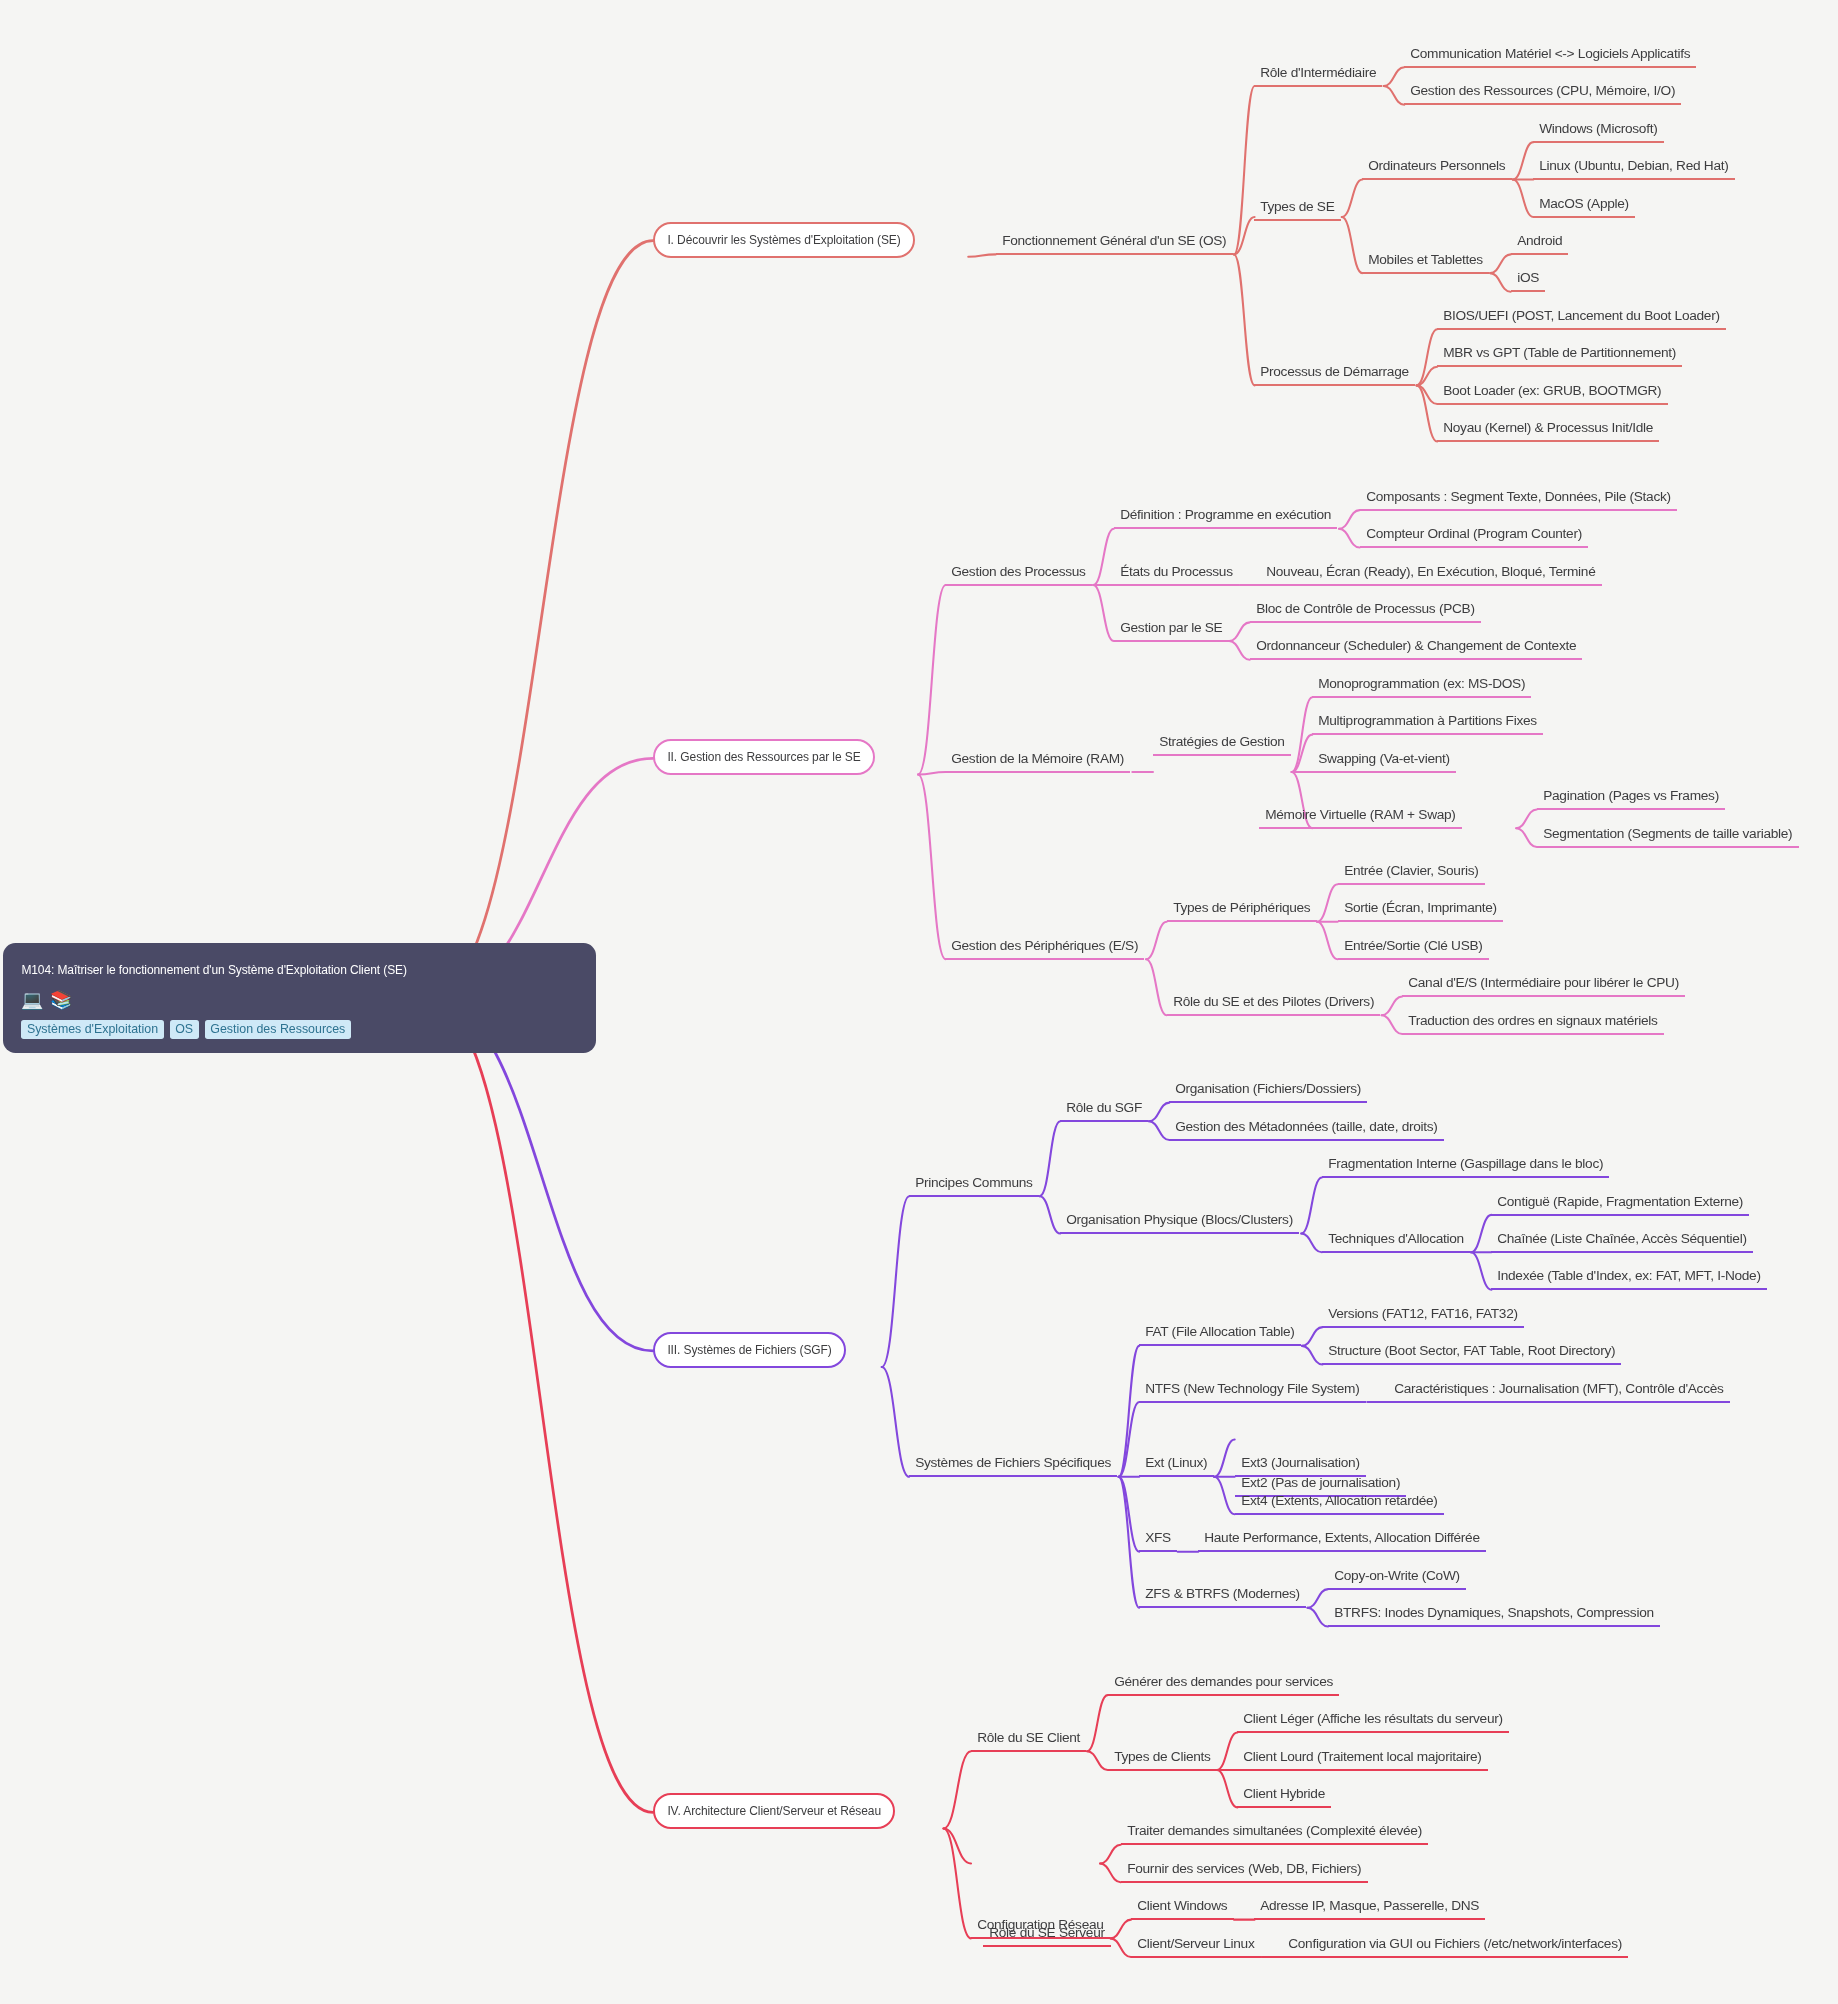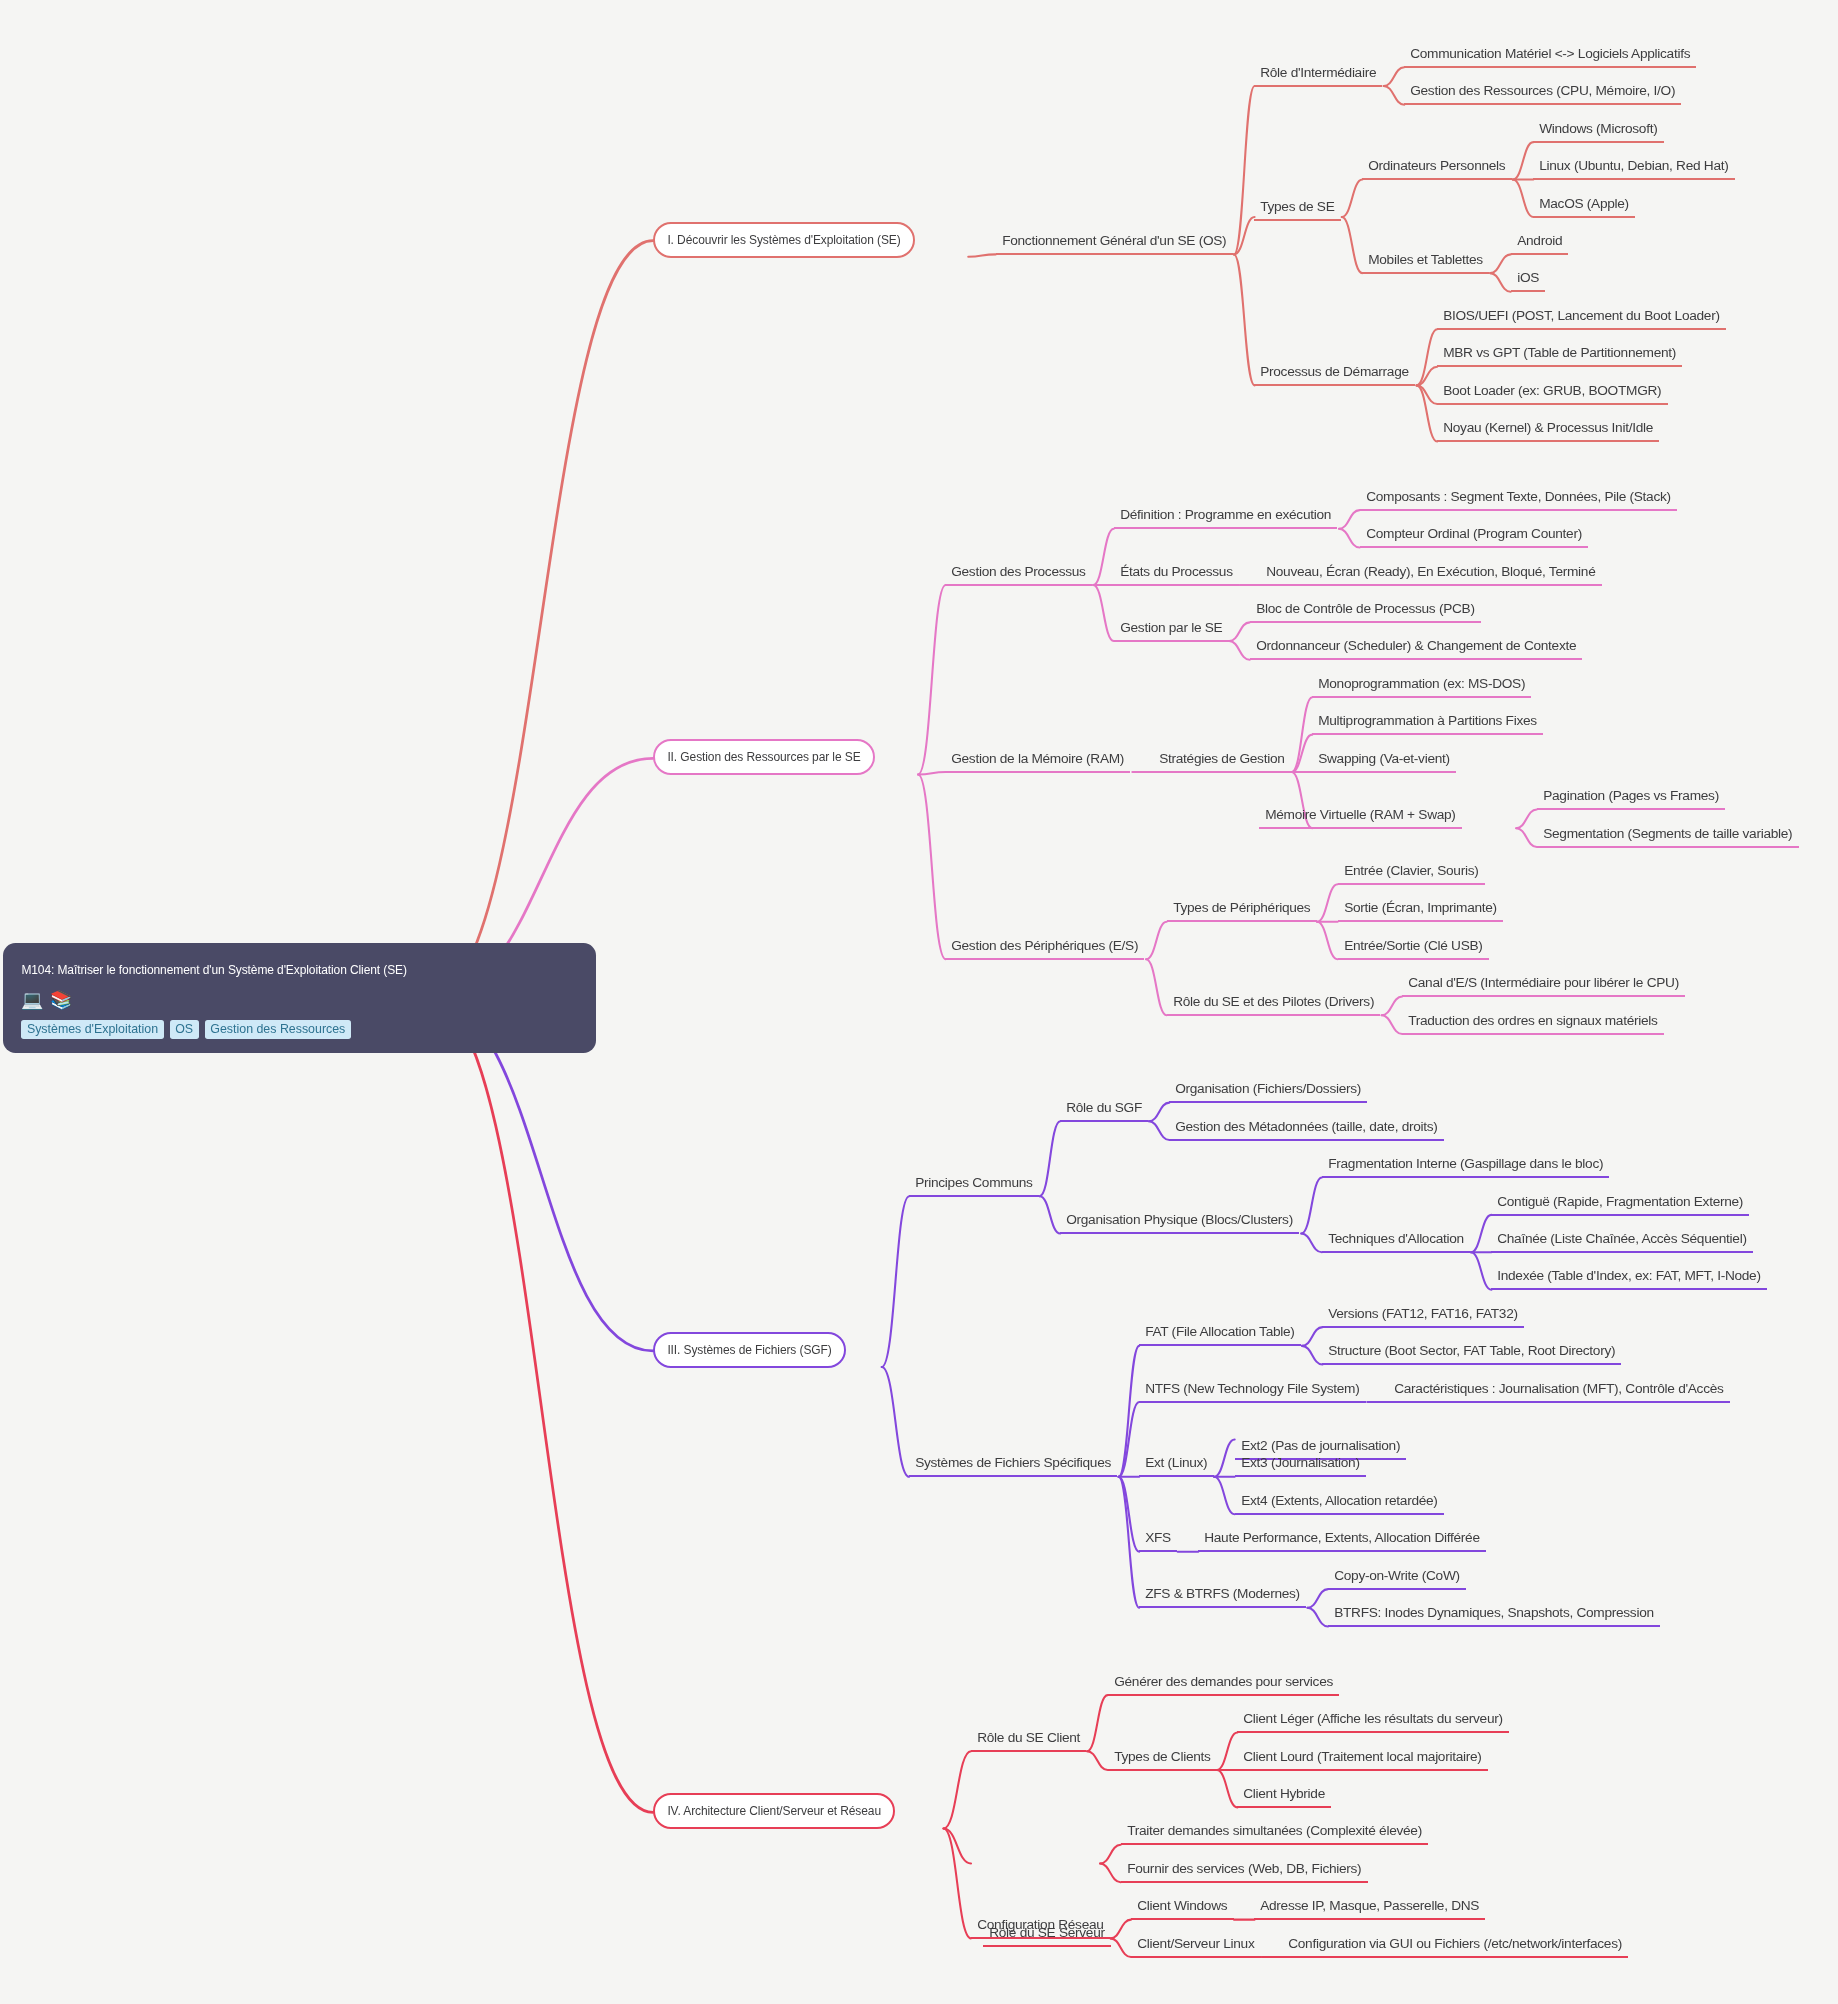--- a/index.html
+++ b/index.html
@@ -180,21 +180,21 @@
     <div class="node plain" style="border-color: rgb(229, 119, 198); left: 945px; top: 563px;">Gestion des Processus</div>
     <div class="node plain" style="border-color: rgb(229, 119, 198); left: 1114px; top: 506px;">Définition : Programme en exécution</div>
     <div class="node plain" style="border-color: rgb(229, 119, 198); left: 1360px; top: 488px;">Composants : Segment Texte, Données, Pile (Stack)</div>
     <div class="node plain" style="border-color: rgb(229, 119, 198); left: 1360px; top: 525px;">Compteur Ordinal (Program Counter)</div>
     <div class="node plain" style="border-color: rgb(229, 119, 198); left: 1114px; top: 563px;">États du Processus</div>
     <div class="node plain" style="border-color: rgb(229, 119, 198); left: 1260px; top: 563px;">Nouveau, Écran (Ready), En Exécution, Bloqué, Terminé</div>
     <div class="node plain" style="border-color: rgb(229, 119, 198); left: 1114px; top: 619px;">Gestion par le SE</div>
     <div class="node plain" style="border-color: rgb(229, 119, 198); left: 1250px; top: 600px;">Bloc de Contrôle de Processus (PCB)</div>
     <div class="node plain" style="border-color: rgb(229, 119, 198); left: 1250px; top: 637px;">Ordonnanceur (Scheduler) &amp; Changement de Contexte</div>
     <div class="node plain" style="border-color: rgb(229, 119, 198); left: 945px; top: 750px;">Gestion de la Mémoire (RAM)</div>
-    <div class="node plain" style="border-color: rgb(229, 119, 198); left: 1153px; top: 750px;">Stratégies de Gestion</div>
+    <div class="node plain" style="border-color: rgb(229, 119, 198); left: 1153px; top: 733px;">Stratégies de Gestion</div>
     <div class="node plain" style="border-color: rgb(229, 119, 198); left: 1312px; top: 675px;">Monoprogrammation (ex: MS-DOS)</div>
     <div class="node plain" style="border-color: rgb(229, 119, 198); left: 1312px; top: 712px;">Multiprogrammation à Partitions Fixes</div>
     <div class="node plain" style="border-color: rgb(229, 119, 198); left: 1312px; top: 750px;">Swapping (Va-et-vient)</div>
     <div class="node plain" style="border-color: rgb(229, 119, 198); left: 1259px; top: 806px;">Mémoire Virtuelle (RAM + Swap)</div>
     <div class="node plain" style="border-color: rgb(229, 119, 198); left: 1537px; top: 787px;">Pagination (Pages vs Frames)</div>
     <div class="node plain" style="border-color: rgb(229, 119, 198); left: 1537px; top: 825px;">Segmentation (Segments de taille variable)</div>
     <div class="node plain" style="border-color: rgb(229, 119, 198); left: 945px; top: 937px;">Gestion des Périphériques (E/S)</div>
     <div class="node plain" style="border-color: rgb(229, 119, 198); left: 1167px; top: 899px;">Types de Périphériques</div>
     <div class="node plain" style="border-color: rgb(229, 119, 198); left: 1338px; top: 862px;">Entrée (Clavier, Souris)</div>
     <div class="node plain" style="border-color: rgb(229, 119, 198); left: 1338px; top: 899px;">Sortie (Écran, Imprimante)</div>
@@ -213,21 +213,21 @@
     <div class="node plain" style="border-color: rgb(131, 71, 221); left: 1491px; top: 1193px;">Contiguë (Rapide, Fragmentation Externe)</div>
     <div class="node plain" style="border-color: rgb(131, 71, 221); left: 1491px; top: 1230px;">Chaînée (Liste Chaînée, Accès Séquentiel)</div>
     <div class="node plain" style="border-color: rgb(131, 71, 221); left: 1491px; top: 1267px;">Indexée (Table d'Index, ex: FAT, MFT, I-Node)</div>
     <div class="node plain" style="border-color: rgb(131, 71, 221); left: 909px; top: 1454px;">Systèmes de Fichiers Spécifiques</div>
     <div class="node plain" style="border-color: rgb(131, 71, 221); left: 1139px; top: 1323px;">FAT (File Allocation Table)</div>
     <div class="node plain" style="border-color: rgb(131, 71, 221); left: 1322px; top: 1305px;">Versions (FAT12, FAT16, FAT32)</div>
     <div class="node plain" style="border-color: rgb(131, 71, 221); left: 1322px; top: 1342px;">Structure (Boot Sector, FAT Table, Root Directory)</div>
     <div class="node plain" style="border-color: rgb(131, 71, 221); left: 1139px; top: 1380px;">NTFS (New Technology File System)</div>
     <div class="node plain" style="border-color: rgb(131, 71, 221); left: 1388px; top: 1380px;">Caractéristiques : Journalisation (MFT), Contrôle d'Accès</div>
     <div class="node plain" style="border-color: rgb(131, 71, 221); left: 1139px; top: 1454px;">Ext (Linux)</div>
-    <div class="node plain" style="border-color: rgb(131, 71, 221); left: 1235px; top: 1437px;">Ext2 (Pas de journalisation)</div>
+    <div class="node plain" style="border-color: rgb(131, 71, 221); left: 1235px; top: 1474px;">Ext2 (Pas de journalisation)</div>
     <div class="node plain" style="border-color: rgb(131, 71, 221); left: 1235px; top: 1454px;">Ext3 (Journalisation)</div>
     <div class="node plain" style="border-color: rgb(131, 71, 221); left: 1235px; top: 1492px;">Ext4 (Extents, Allocation retardée)</div>
     <div class="node plain" style="border-color: rgb(131, 71, 221); left: 1139px; top: 1529px;">XFS</div>
     <div class="node plain" style="border-color: rgb(131, 71, 221); left: 1198px; top: 1529px;">Haute Performance, Extents, Allocation Différée</div>
     <div class="node plain" style="border-color: rgb(131, 71, 221); left: 1139px; top: 1585px;">ZFS &amp; BTRFS (Modernes)</div>
     <div class="node plain" style="border-color: rgb(131, 71, 221); left: 1328px; top: 1567px;">Copy-on-Write (CoW)</div>
     <div class="node plain" style="border-color: rgb(131, 71, 221); left: 1328px; top: 1604px;">BTRFS: Inodes Dynamiques, Snapshots, Compression</div>
     <div class="node pill" style="border-color: rgb(231, 62, 86); left: 653px; top: 1793px;">IV. Architecture Client/Serveur et Réseau</div>
     <div class="node plain" style="border-color: rgb(231, 62, 86); left: 971px; top: 1729px;">Rôle du SE Client</div>
     <div class="node plain" style="border-color: rgb(231, 62, 86); left: 1108px; top: 1673px;">Générer des demandes pour services</div>

